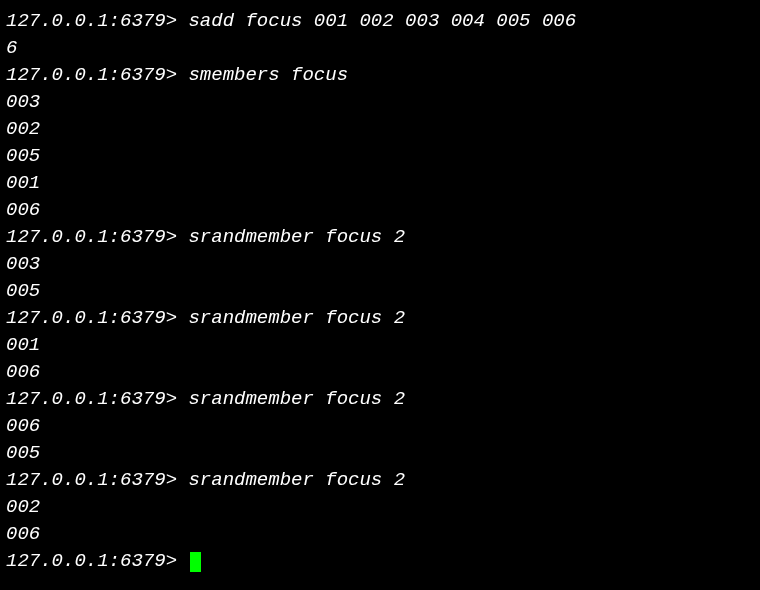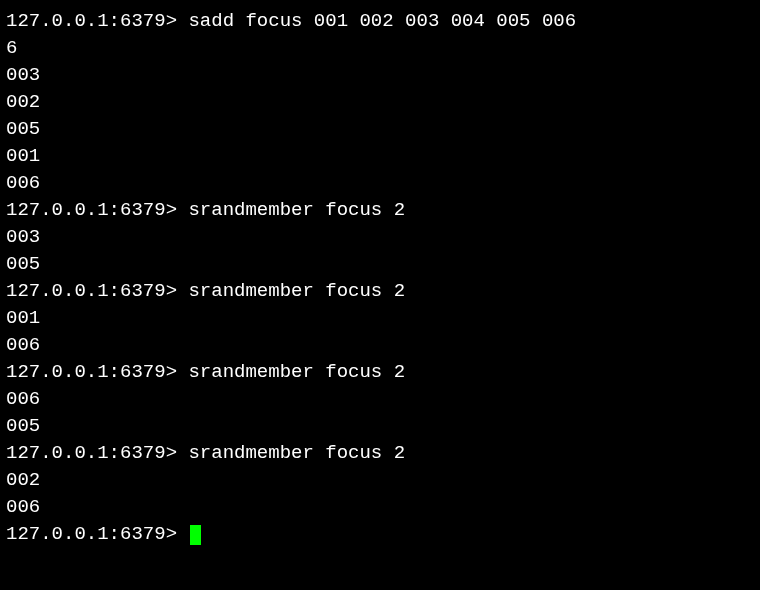--- a/index.html
+++ b/index.html
@@ -7,37 +7,38 @@
       background: #000;
       color: #fff;
       font-family: "Consolas", "Courier New", monospace;
       font-size: 19px;
       line-height: 27px;
       padding: 8px 6px;
       width: 760px;
       height: 590px;
       overflow: hidden;
     }
-    .line { white-space: pre; }
+    .line { white-space: pre; font-style: italic; }
     .prompt-line { display: flex; align-items: center; }
     .cursor {
       display: inline-block;
       width: 11px;
       height: 20px;
       background: #00ff00;
       margin-left: 2px;
       vertical-align: middle;
     }
   </style>
 </head>
 <body>
 
 <div id="terminal">
     <div class="line"><span>127.0.0.1:6379&gt; </span><span>sadd focus 001 002 003 004 005 006</span></div>
     <div class="line">6</div>
+    <div class="line"><span>127.0.0.1:6379&gt; </span><span>smembers focus</span></div>
     <div class="line">003</div>
     <div class="line">002</div>
     <div class="line">005</div>
     <div class="line">001</div>
     <div class="line">006</div>
     <div class="line"><span>127.0.0.1:6379&gt; </span><span>srandmember focus 2</span></div>
     <div class="line">003</div>
     <div class="line">005</div>
     <div class="line"><span>127.0.0.1:6379&gt; </span><span>srandmember focus 2</span></div>
     <div class="line">001</div>

